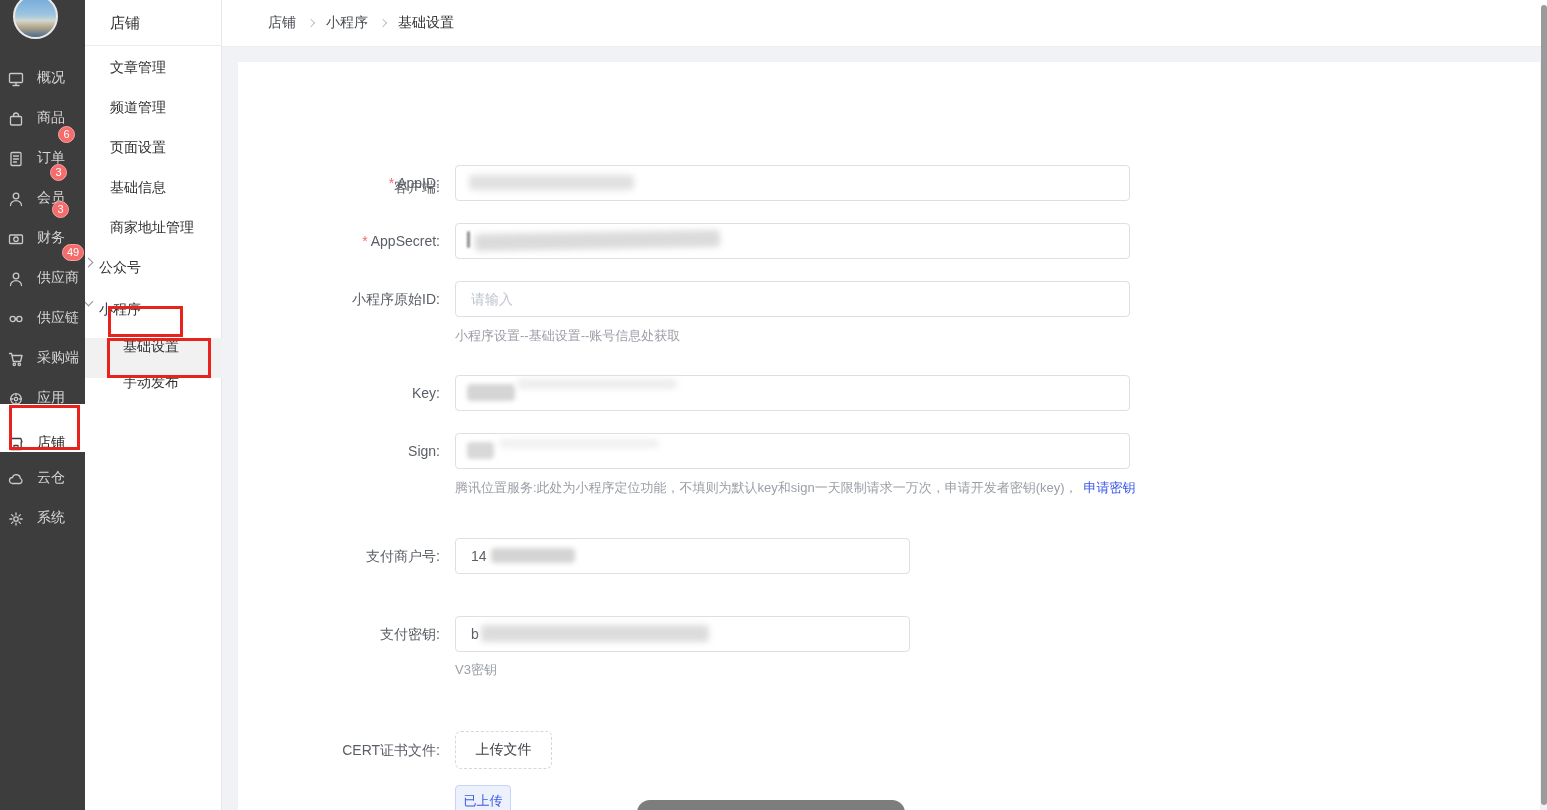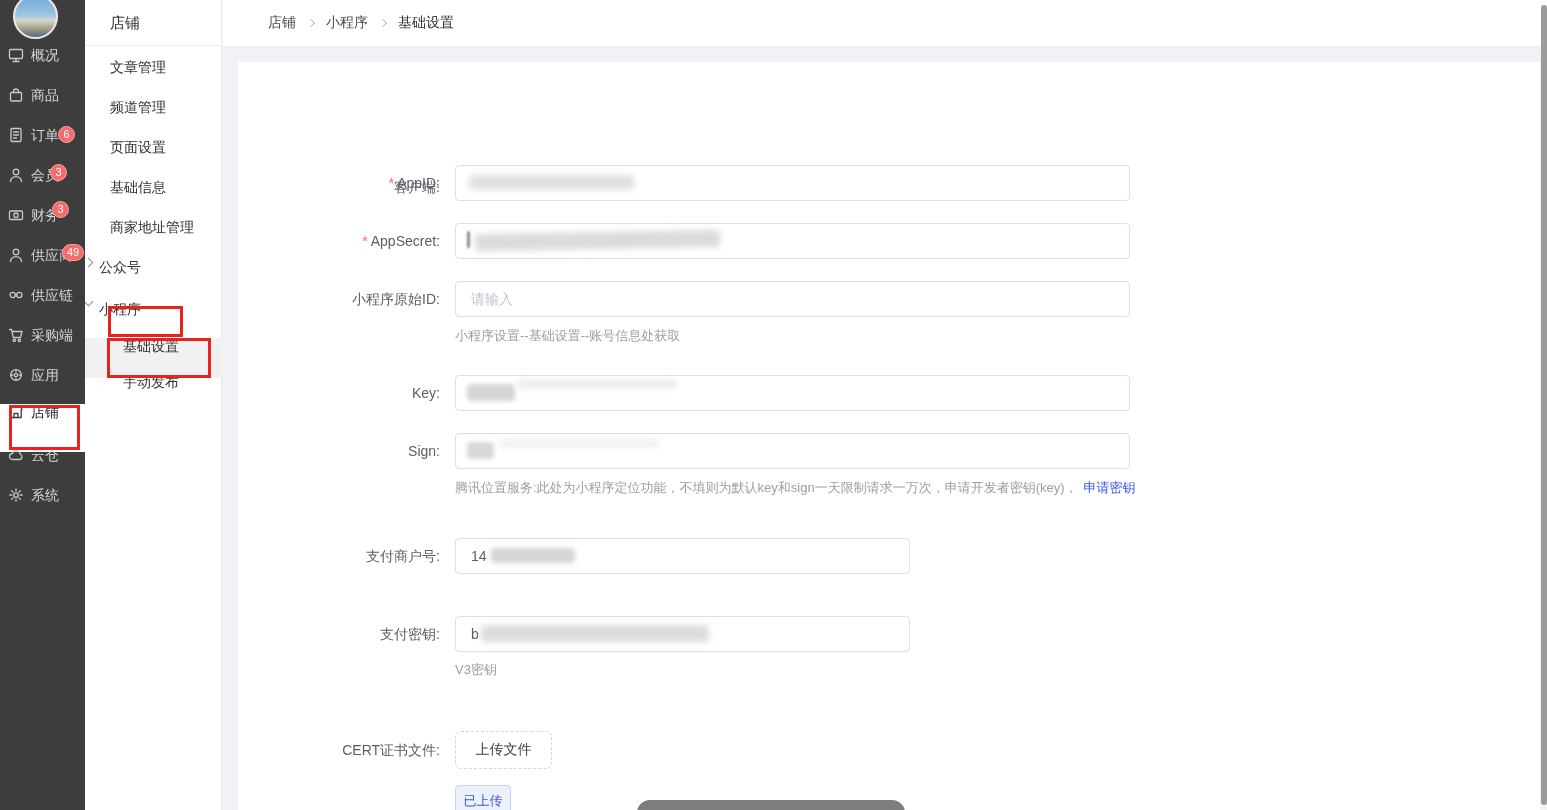--- a/index.html
+++ b/index.html
@@ -5,22 +5,22 @@
   * { margin:0; padding:0; box-sizing:border-box; }
   html,body { width:1547px; height:810px; overflow:hidden; background:#f0f2f5;
     font-family:"Liberation Sans","DejaVu Sans",sans-serif; font-size:14px; color:#303133; }
   .screen { position:absolute; inset:0; width:1547px; height:810px; }
 
   
   .dark-sidebar { position:absolute; left:0; top:0; width:85px; height:810px; background:#3d3d3d; z-index:3; }
   .avatar { position:absolute; left:13px; top:-6px; width:45px; height:45px; border-radius:50%;
     border:2px solid #e8e8e8; overflow:hidden;
     background:linear-gradient(180deg,#6fa8d8 0%,#9cc4e0 45%,#cfd8d2 60%,#b8a98c 75%,#4a6a8a 100%); }
-  .nav-item { position:absolute; left:0; width:107px; height:40px; display:flex; align-items:flex-start;
-    gap:7px; padding-left:8px; color:#d6d6d6; font-size:14px; cursor:pointer; }
+  .nav-item { position:absolute; left:0; width:107px; height:40px; display:flex; align-items:flex-end;
+    gap:13px; padding-left:8px; color:#d6d6d6; font-size:14px; cursor:pointer; }
   .nav-item svg { flex:0 0 auto; stroke:#c9c9c9; fill:none; stroke-width:1.3; stroke-linecap:round; stroke-linejoin:round; }
   .nav-item.active { background:#ffffff; color:#262626; height:48px; }
   .nav-item.active svg { stroke:#3c3c3c; }
   .badge { position:absolute; min-width:17px; height:17px; padding:0 4px; background:#f56c6c;
     border:1px solid #f9a3a3; border-radius:9px; color:#fff; font-size:11px; line-height:15px;
     text-align:center; z-index:4; }
 
   
   .submenu { position:absolute; left:85px; top:0; width:137px; height:810px; background:#fff;
     border-right:1px solid #e4e7ed; z-index:2; }

